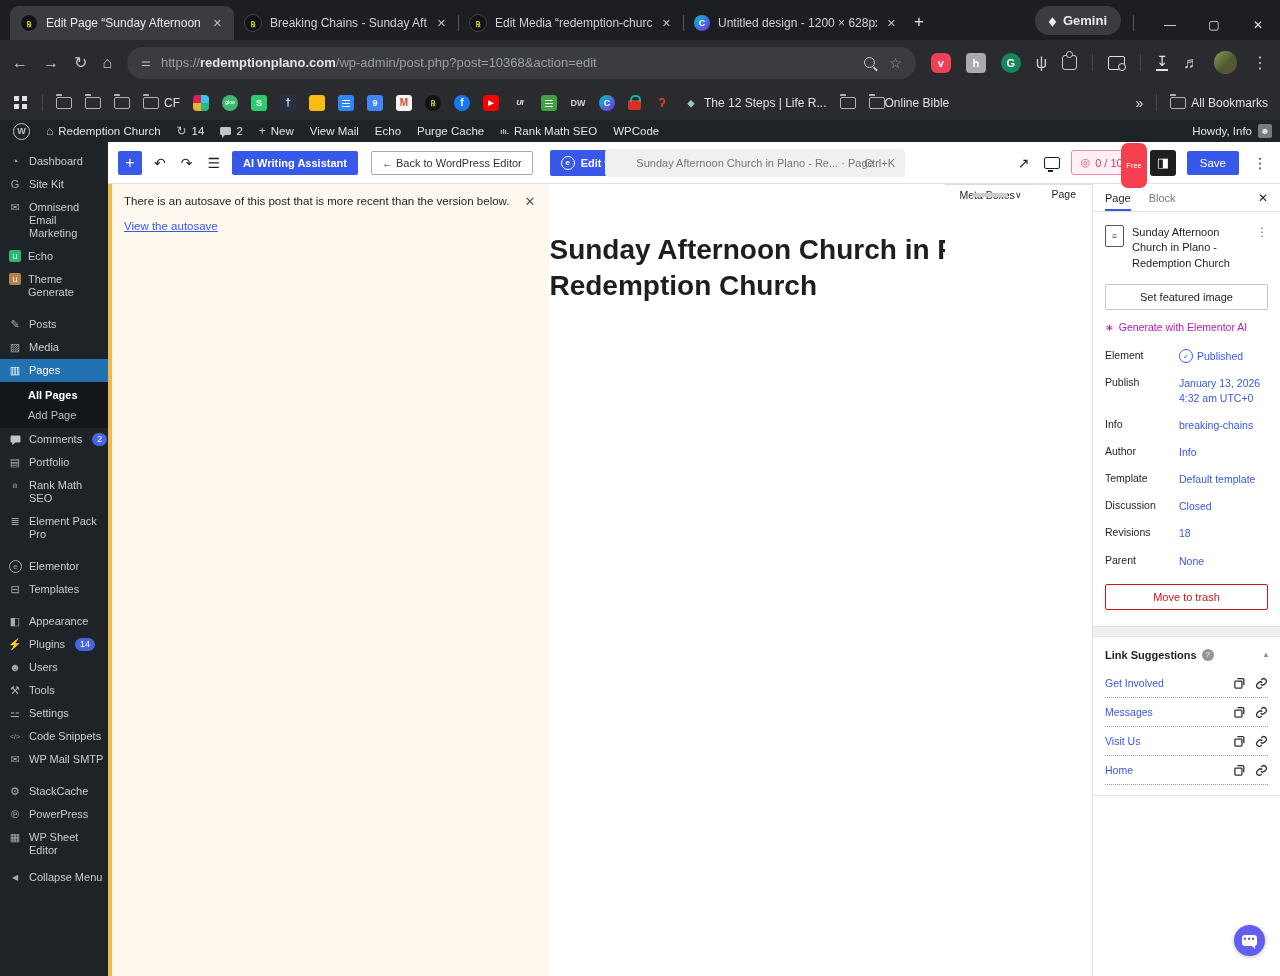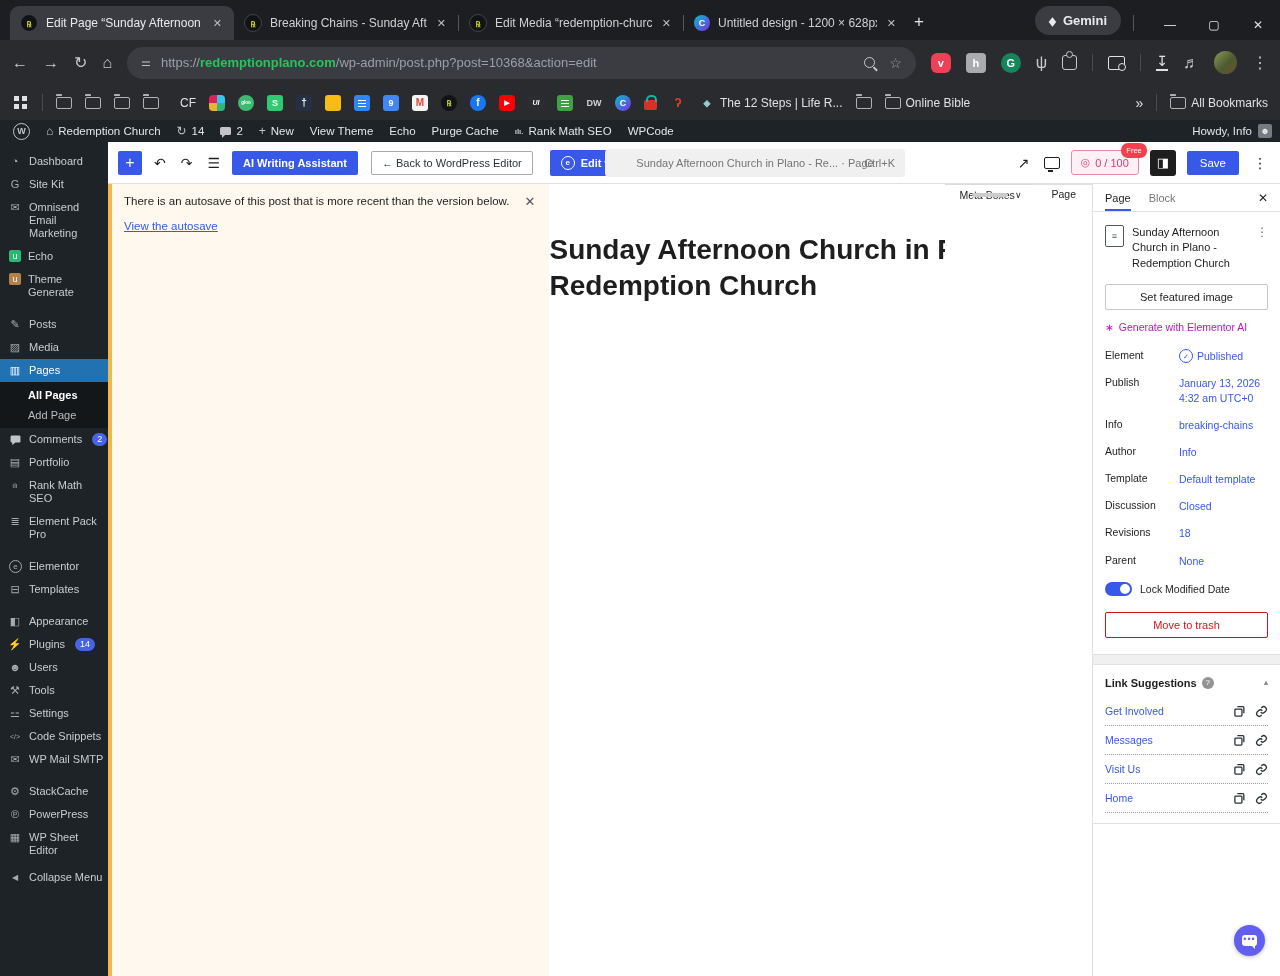--- a/index.html
+++ b/index.html
@@ -17,21 +17,21 @@
   .fav-canva{background:linear-gradient(135deg,#00c4cc,#7d2ae8);color:#fff;font-size:9px;}
   .newtab{color:#dfe1e5;font-size:17px;margin:0 10px 8px 6px;}
   .gemini{margin:0 0 5px auto;height:29px;background:#3b3c41;border-radius:15px;display:flex;align-items:center;gap:7px;padding:0 14px;color:#e8eaed;font-size:13px;font-weight:bold;}
   .gem-star{color:#e8eaed;font-size:9px;transform:scaleY(1.3);}
   .winctl{display:flex;align-items:center;gap:0;margin:0 0 8px 14px;}
   .winctl span{width:44px;text-align:center;color:#dfe1e5;font-size:12px;}
   
   .navbar{position:absolute;top:40px;left:0;right:0;height:45px;background:#2a2b2f;display:flex;align-items:center;padding:0 12px;box-sizing:border-box;gap:15px;color:#c7c9cd;}
   .nbi{font-size:16px;}
   .urlpill{flex:1;height:32px;background:#3b3c41;border-radius:16px;display:flex;align-items:center;gap:10px;padding:0 14px;box-sizing:border-box;font-size:13px;color:#9aa0a6;min-width:0;}
-  .urlpill .host{color:#22c55e;font-weight:bold;}
+  .urlpill .host{color:#e5e5e5;font-weight:bold;}
   .url{white-space:nowrap;overflow:hidden;}
   .tunei{font-size:11px;color:#bfc1c5;}
   .mag{width:9px;height:9px;border:1.5px solid #c7c9cd;border-radius:50%;position:relative;flex-shrink:0;}
   .mag::after{content:"";position:absolute;width:5px;height:1.5px;background:#c7c9cd;transform:rotate(45deg);right:-4px;bottom:-2px;}
   .exti{width:20px;height:20px;border-radius:4px;display:flex;align-items:center;justify-content:center;font-size:11px;font-weight:bold;flex-shrink:0;}
   .ext-pocket{background:#ef4056;color:#fff;border-radius:6px;}
   .ext-honey{background:#a9abae;color:#fff;}
   .ext-gram{background:#15865c;color:#fff;border-radius:50%;}
   .puzzle{width:13px;height:13px;border:1.7px solid #c7c9cd;border-radius:3px;position:relative;}
   .puzzle::after{content:"";position:absolute;top:-5px;left:3px;width:5px;height:5px;border-radius:50%;background:#2a2b2f;border:1.7px solid #c7c9cd;}
@@ -102,21 +102,21 @@
   .btn-back{background:#fff;border:1px solid #a7aaad;color:#2c3338;font-size:11px;padding:5px 10px;border-radius:2px;margin-left:4px;}
   .btn-elem{background:#3858e9;color:#fff;font-size:11px;font-weight:bold;padding:6px 11px;border-radius:2px;margin-left:8px;display:flex;align-items:center;gap:6px;}
   .ecirc{width:12px;height:12px;border:1px solid #fff;border-radius:50%;font-size:8px;display:flex;align-items:center;justify-content:center;}
   .cmdpill{position:absolute;left:497px;width:300px;height:28px;background:#f0f0f0;border-radius:4px;display:flex;align-items:center;justify-content:center;font-size:11px;color:#757575;}
   .cmdkey{position:absolute;right:10px;color:#757575;margin-left:48px;}
   .tbright{margin-left:auto;display:flex;align-items:center;gap:11px;}
   .monitor{width:14px;height:10px;border:1.6px solid #1e1e1e;border-radius:2px;position:relative;}
   .monitor::after{content:"";position:absolute;left:3px;bottom:-4px;width:5px;height:1.6px;background:#1e1e1e;}
   .rankpill{position:relative;border:1px solid #ef87a9;background:#fdf1f5;border-radius:3px;height:23px;display:flex;align-items:center;gap:5px;padding:0 9px;color:#e8336f;font-size:11px;}
   .rankpill .ring{font-size:11px;}
-  .freebadge{position:absolute;top:-8px;right:-9px;background:#f43f4e;color:#fff;font-size:7.5px;font-weight:normal;padding:3px 5px;border-radius:7px;}
+  .freebadge{position:absolute;top:-8px;right:-9px;background:#f43f4e;color:#fff;font-size:7.5px;font-weight:normal;padding:18px 5px;border-radius:7px;}
   .sbtoggle{width:26px;height:26px;background:#1e1e1e;color:#fff;border-radius:3px;display:flex;align-items:center;justify-content:center;font-size:13px;}
   .savebtn{background:#3858e9;color:#fff;border-radius:2px;font-size:11.5px;padding:6px 13px;}
   .splitrow{flex:1;display:flex;min-height:0;}
   .maincol{flex:1;display:flex;flex-direction:row;min-width:0;}
   .notice{flex-shrink:0;background:#fef8ee;border-left:4px solid #f0b849;padding:11px 40px 12px 12px;position:relative;font-size:11.5px;color:#1e1e1e;}
   .notice .vlink{display:inline-block;margin-top:13px;color:#3858e9;text-decoration:underline;}
   .nclose{position:absolute;right:14px;top:10px;color:#50575e;font-size:13px;}
   .canvas{flex:1;overflow:hidden;}
   .docbody{width:560px;margin:48px auto 0;}
   .pagetitle{margin:0;font-size:28px;line-height:1.3;font-weight:700;color:#1e1e1e;}
@@ -229,21 +229,21 @@
     <span class="avatar"></span>
     <span class="nbi">⋮</span>
   </div>
 
   <div class="bookbar">
     <span class="grid9"></span>
     <span class="vdiv"></span>
     <span class="folder"></span>
     <span class="folder"></span>
     <span class="folder"></span>
-    <span style="display:flex;align-items:center;gap:21px;">
+    <span style="display:flex;align-items:center;gap:5px;">
       <span class="folder"></span>
       <span class="bklabel">CF</span>
     </span>
     <span class="bi bi-slack"></span>
     <span class="bi bi-gloo">gloo</span>
     <span class="bi bi-sub">S</span>
     <span class="bi bi-church">†</span>
     <span class="bi bi-keep"></span>
     <span class="bi bi-docs"></span>
     <span class="bi bi-cal">9</span>
@@ -255,21 +255,21 @@
     <span class="bi bi-glist"></span>
     <span class="bi bi-dw">DW</span>
     <span class="favdot fav-canva">C</span>
     <span class="bi-lock"></span>
     <span class="bi bi-swoosh">ʔ</span>
     <span style="display:flex;align-items:center;gap:5px;">
       <span class="bi bi-12">◈</span>
       <span class="bklabel">The 12 Steps | Life R...</span>
     </span>
     <span class="folder"></span>
-    <span style="display:flex;align-items:center;gap:5px;">
+    <span style="display:flex;align-items:center;">
       <span class="folder"></span>
       <span class="bklabel">Online Bible</span>
     </span>
     <span class="bookright">
       <span style="font-size:14px;">»</span>
       <span class="vdiv"></span>
       <span style="display:flex;align-items:center;gap:5px;">
         <span class="folder"></span>
         <span class="bklabel">All Bookmarks</span>
       </span>
@@ -289,21 +289,21 @@
       <span>14</span>
     </span>
     <span class="abitem">
       <span class="cbubble"></span>
       <span>2</span>
     </span>
     <span class="abitem">
       <span class="abicon">+</span>
       <span>New</span>
     </span>
-    <span class="abitem">View Theme</span>
+    <span class="abitem">View Mail</span>
     <span class="abitem">Echo</span>
     <span class="abitem">Purge Cache</span>
     <span class="abitem">
       <span class="abicon" style="font-size:8px;font-weight:bold;">ılı.</span>
       <span>Rank Math SEO</span>
     </span>
     <span class="abitem">WPCode</span>
     <span class="howdy">
       <span>Howdy, Info</span>
       <span class="mini-av">☻</span>
@@ -506,24 +506,20 @@
               <span class="sval">Info</span>
               <span>Template</span>
               <span class="sval">Default template</span>
               <span>Discussion</span>
               <span class="sval">Closed</span>
               <span>Revisions</span>
               <span class="sval">18</span>
               <span>Parent</span>
               <span class="sval">None</span>
             </div>
-            <div class="togglerow">
-              <span class="tgl"></span>
-              <span>Lock Modified Date</span>
-            </div>
             <div class="trashbtn">Move to trash</div>
             <div class="graysep"></div>
             <div class="ls">
               <div class="lshead">
                 <span>Link Suggestions</span>
                 <span class="qmark">?</span>
                 <span class="lscol">▴</span>
               </div>
               <div class="lsrow">
                 <span class="lslbl">Get Involved</span>

